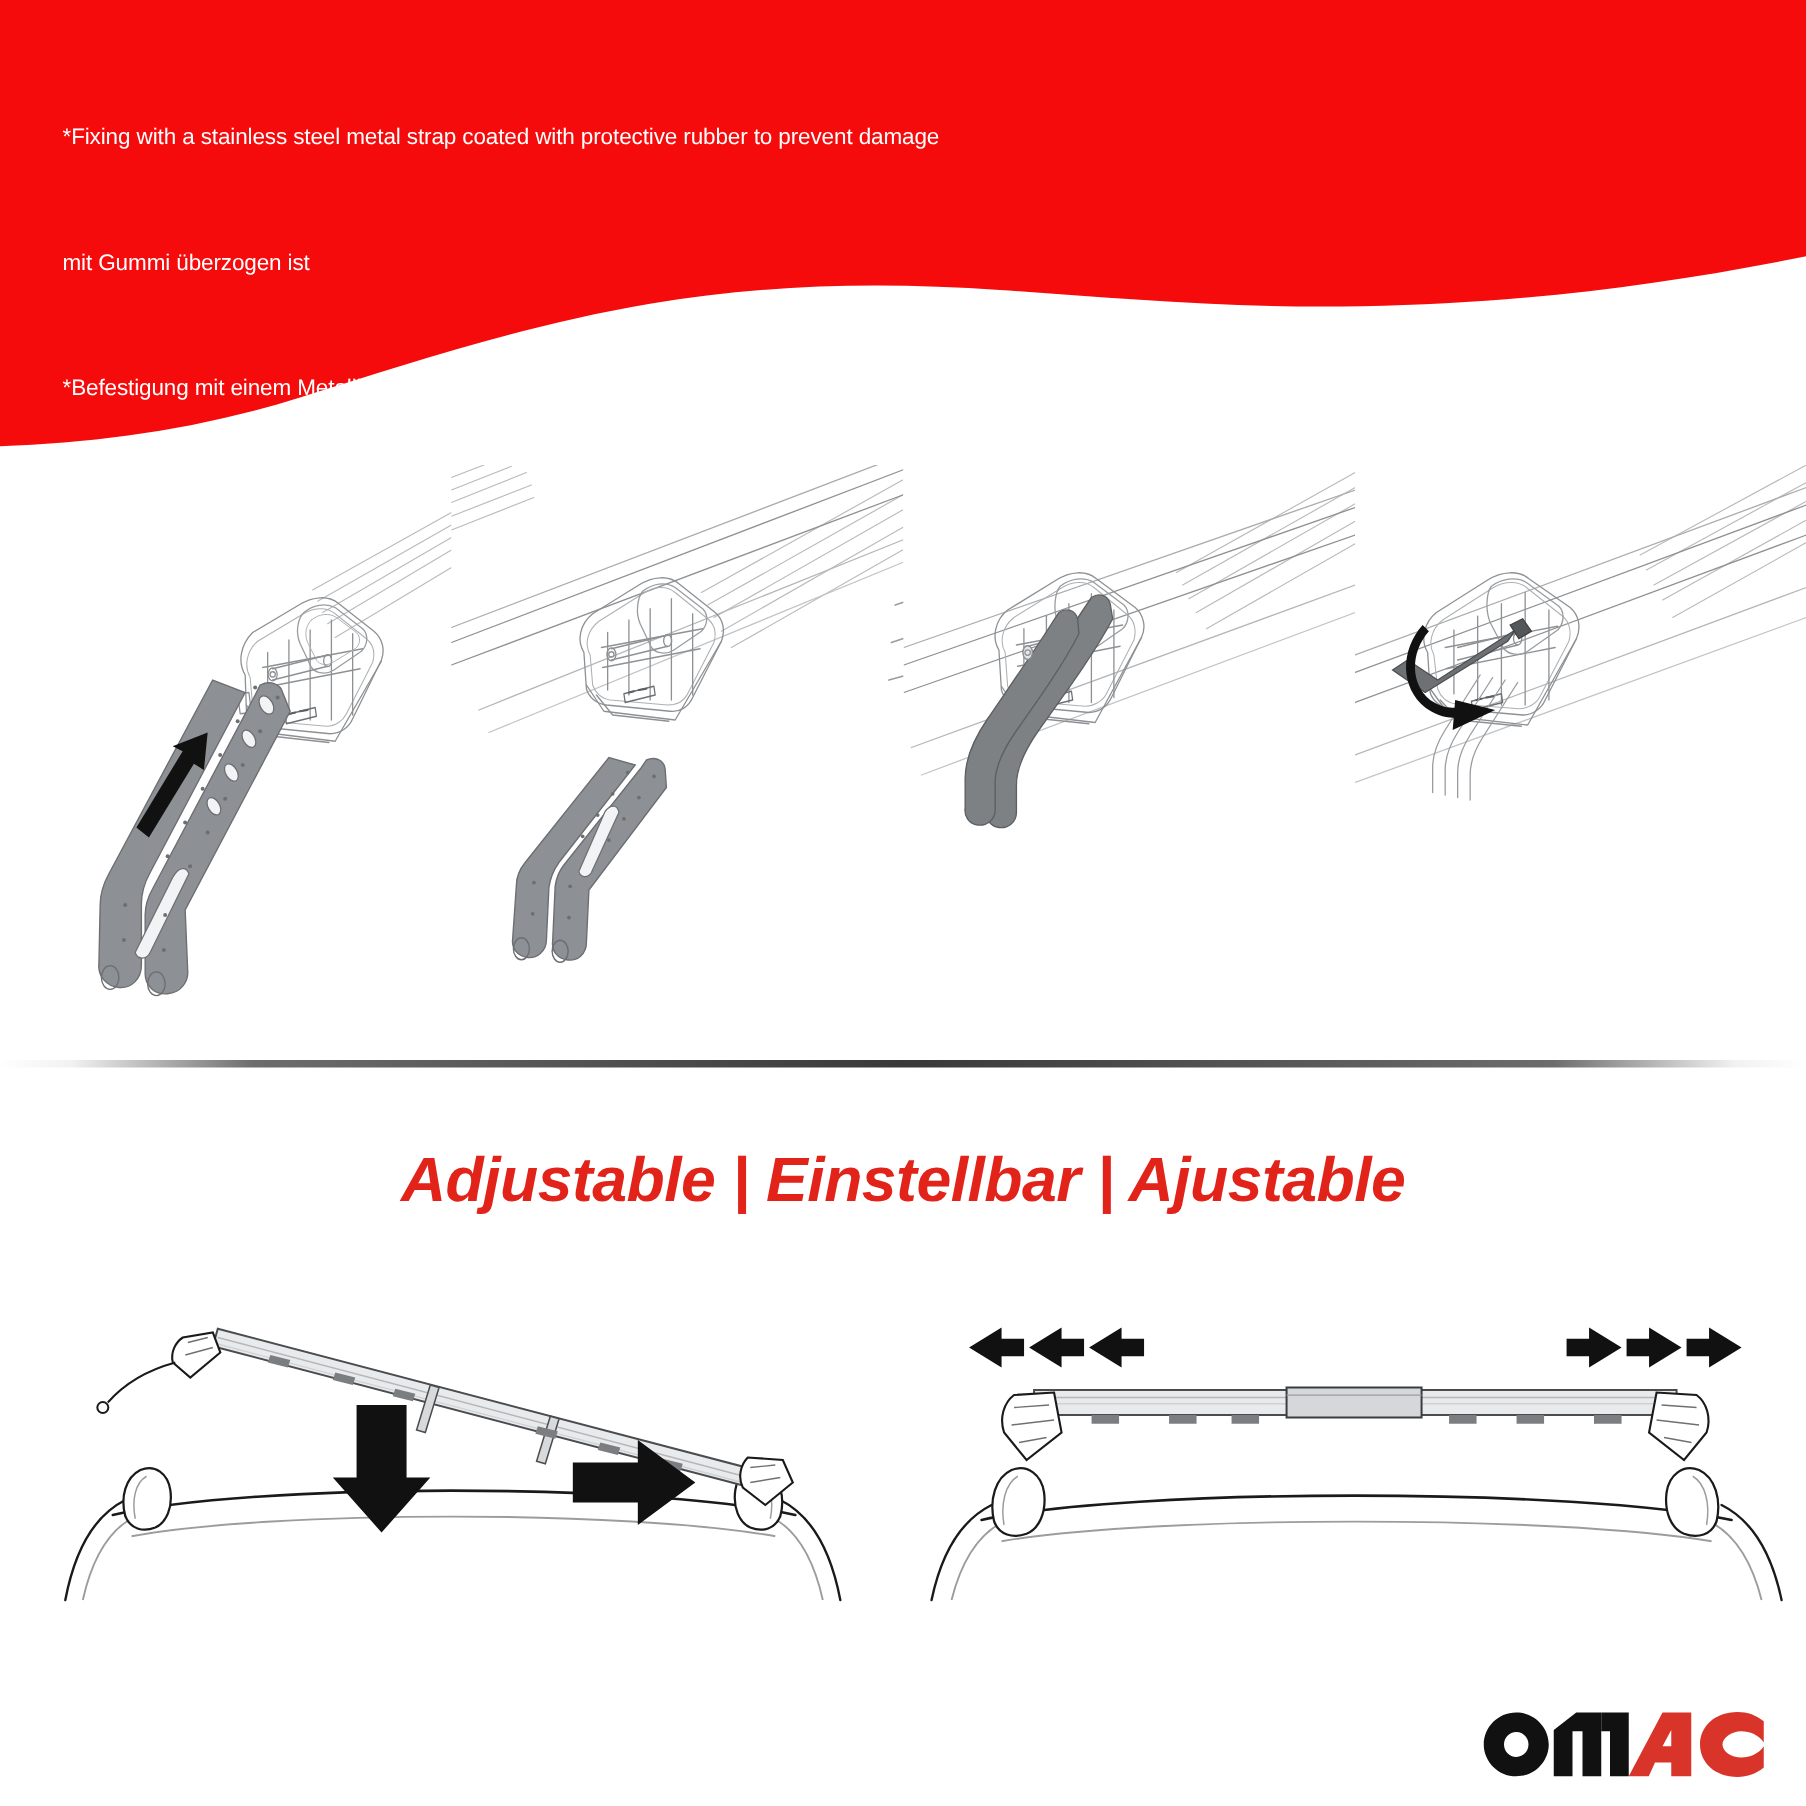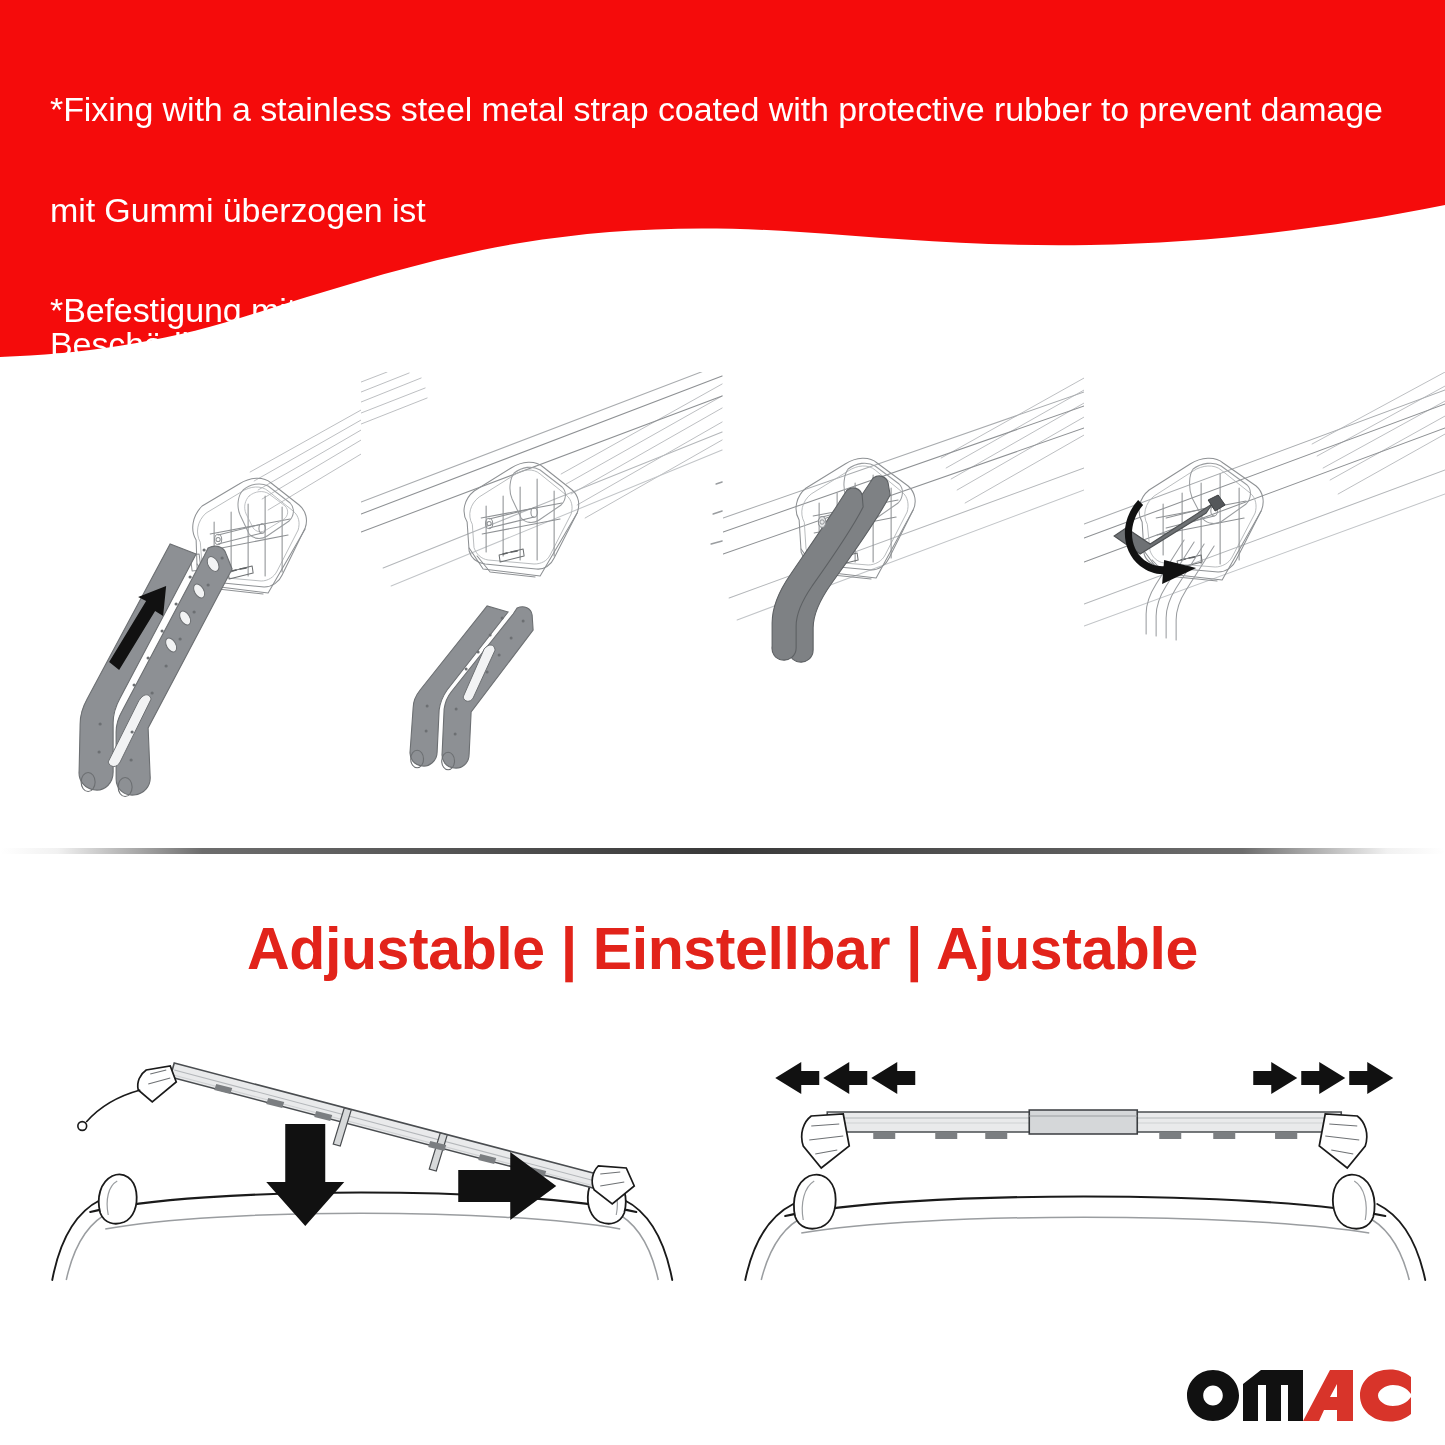--- a/index.html
+++ b/index.html
@@ -3,21 +3,21 @@
 <meta charset="utf-8">
 <style>
   html,body{margin:0;padding:0;background:#fff;}
   body{width:1445px;height:1445px;font-family:"Liberation Sans",sans-serif;overflow:hidden;}
   #page{position:relative;width:1445px;height:1445px;background:#ffffff;overflow:hidden;}
 
   
   #banner-wrap{position:absolute;left:0;top:0;width:1445px;height:370px;}
 
   #banner-text{position:absolute;left:50px;top:26px;width:1370px;
-    color:#ffffff;font-size:34px;line-height:33.5px;font-weight:400;
+    color:#ffffff;font-size:18px;line-height:33.5px;font-weight:400;
     letter-spacing:-0.1px;white-space:pre-wrap;}
   #banner-text .bline{display:block;}
 
   
   #steps{position:absolute;left:0;top:372px;width:1445px;height:470px;display:flex;}
   .step-panel{position:relative;width:361.25px;height:470px;}
   .step-svg{position:absolute;left:0;top:0;width:100%;height:100%;display:block;}
 
   
   #divider{position:absolute;left:0;top:848px;width:1445px;height:6px;
@@ -25,21 +25,21 @@
       rgba(255,255,255,0) 0%,
       rgba(120,120,120,0.10) 4%,
       rgba(60,60,60,0.75) 14%,
       rgba(40,40,40,0.92) 50%,
       rgba(60,60,60,0.75) 86%,
       rgba(120,120,120,0.10) 96%,
       rgba(255,255,255,0) 100%);}
 
   
   #adjustable-heading{position:absolute;left:0;top:915px;width:1445px;text-align:center;
-    color:#e2231a;font-size:59px;font-weight:bold;letter-spacing:-0.4px;}
+    color:#e2231a;font-size:50px;font-weight:bold;letter-spacing:-0.4px;font-style:italic;}
 
   
   #bottom-diagrams{position:absolute;left:0;top:1030px;width:1445px;height:310px;display:flex;}
   .bottom-panel{position:relative;width:722.5px;height:310px;}
   .bottom-svg{position:absolute;left:0;top:0;width:100%;height:100%;display:block;}
 
   
   #omac-logo{position:absolute;left:1185px;top:1366px;width:228px;height:58px;}
   #omac-svg{display:block;width:228px;height:58px;}
 </style>

